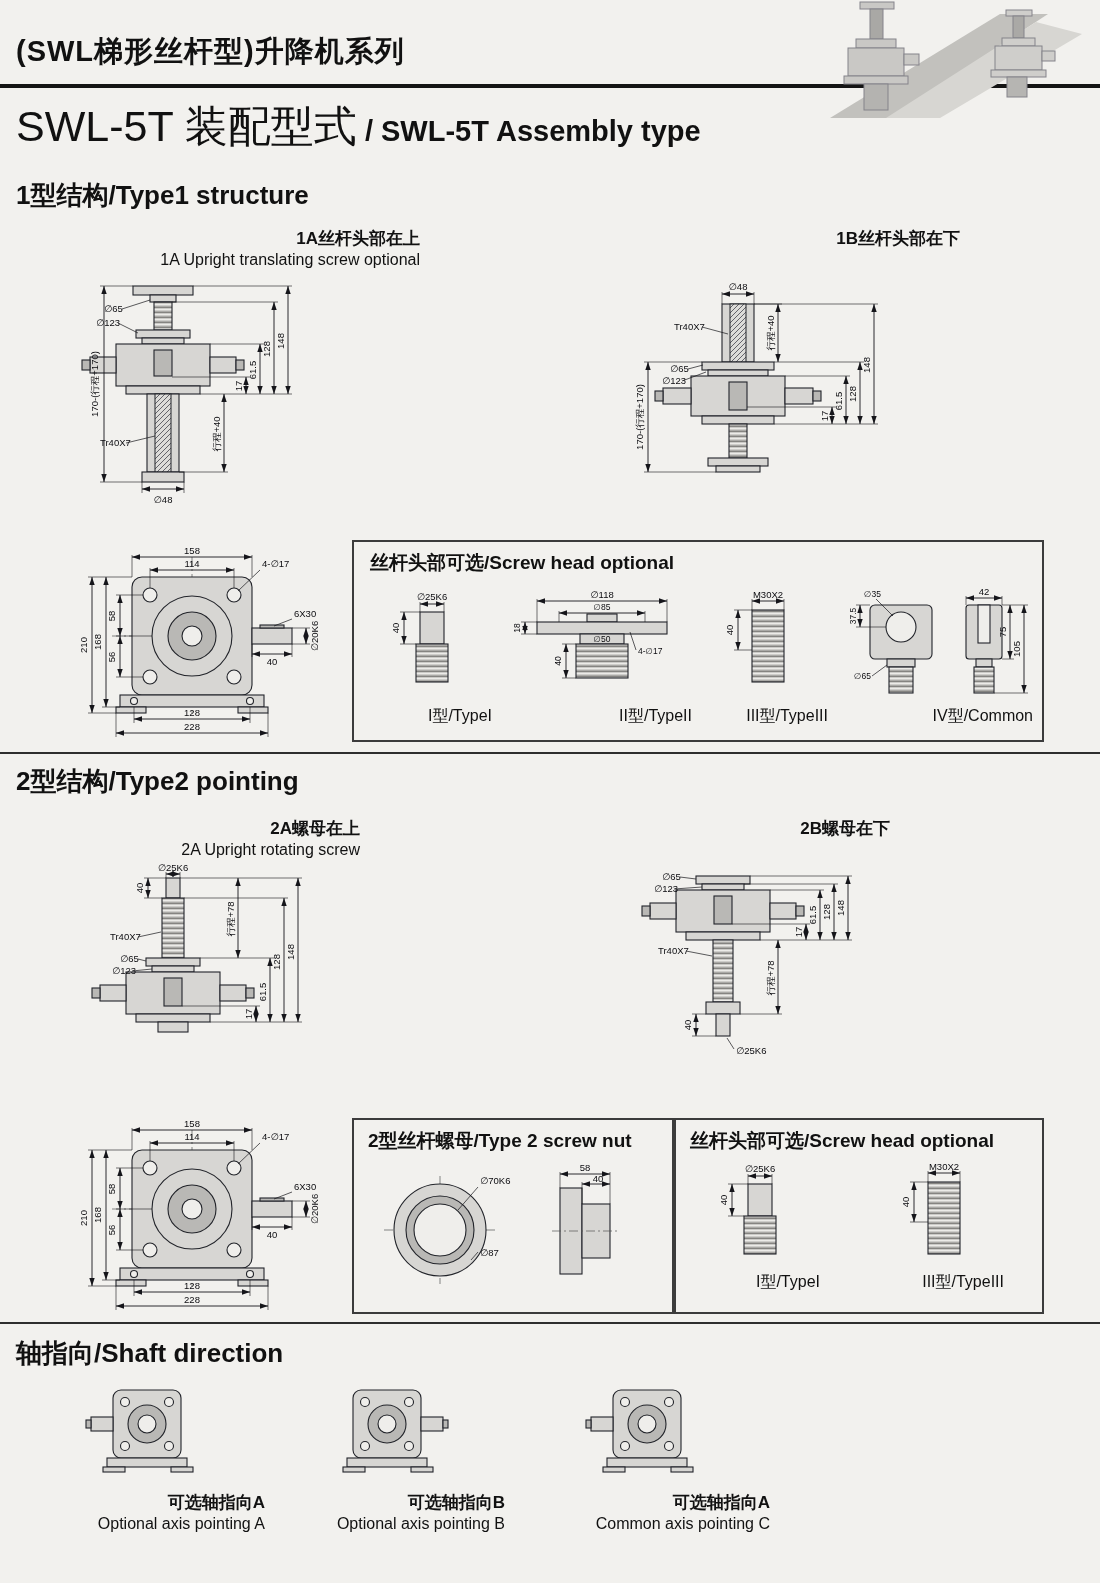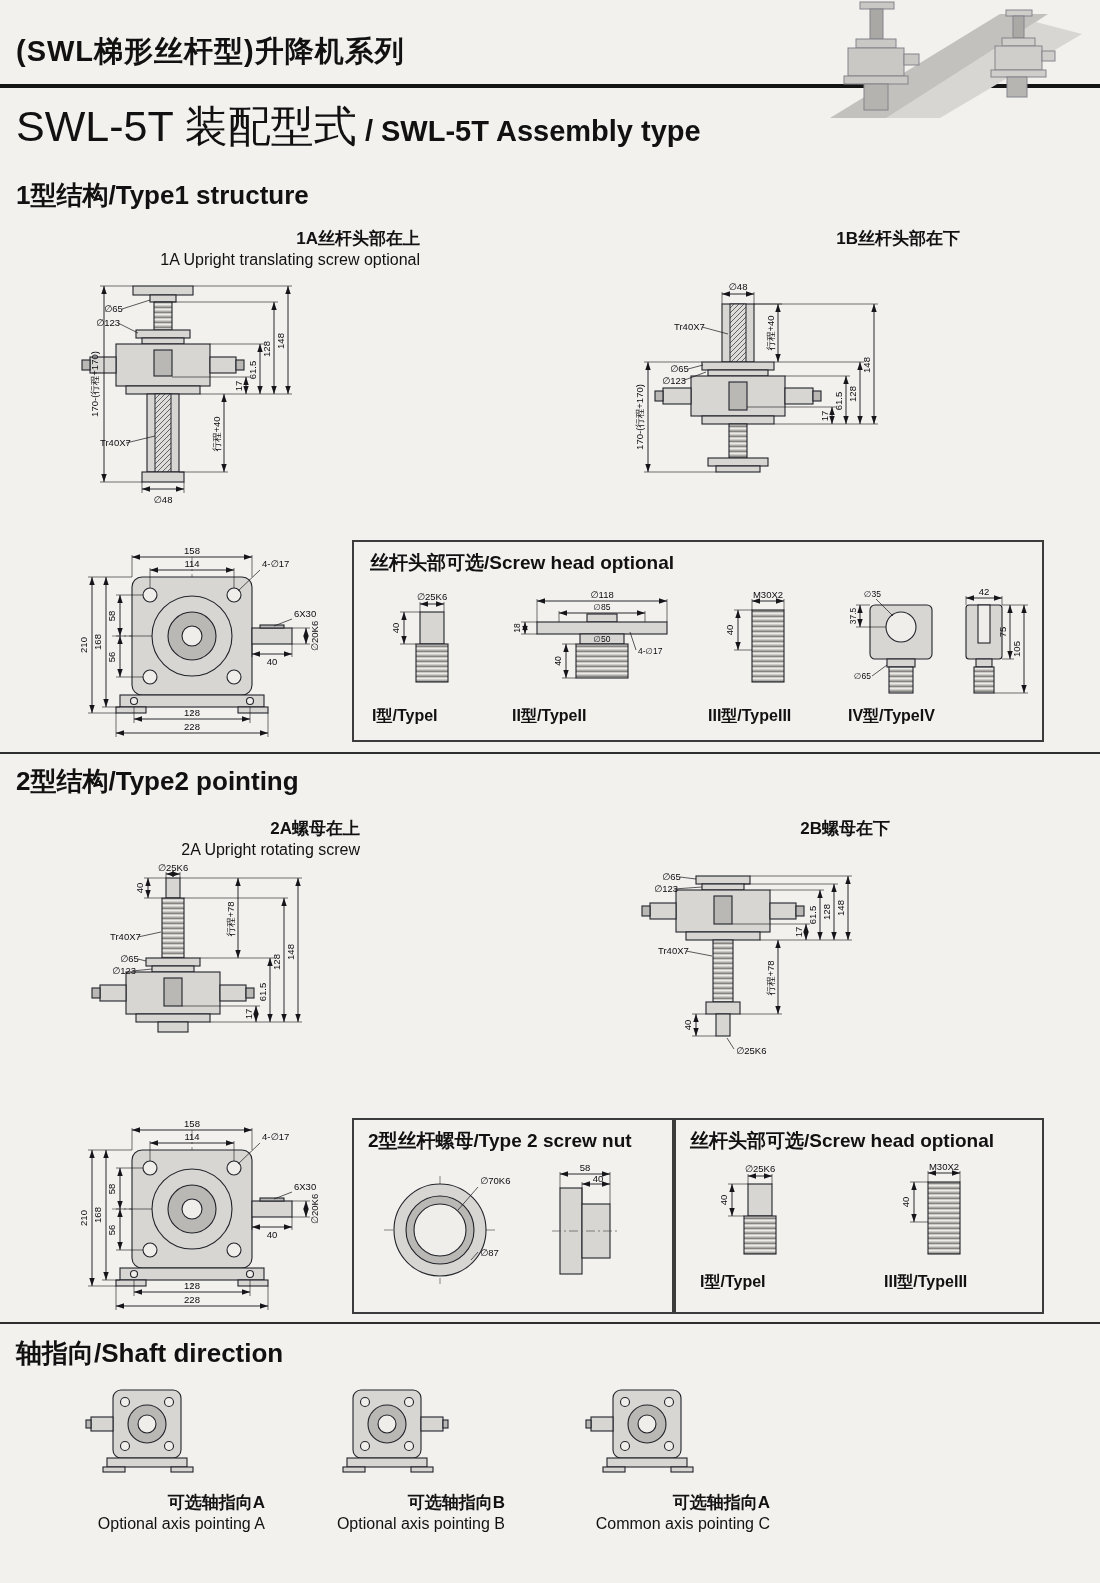--- a/index.html
+++ b/index.html
@@ -9,21 +9,21 @@
   .rule{left:0;top:84px;width:1100px;height:4px;background:#141414}
   .main-title{left:16px;top:98px;white-space:nowrap}
   .t-cn{font-size:43px;font-weight:400}
   .t-en{font-size:29px;font-weight:600}
   .sec-h{font-size:26px;font-weight:800}
   .cap{text-align:right;line-height:1.3}
   .cap .cn{font-size:17px;font-weight:700}
   .cap .en{font-size:16px}
   .box{border:2px solid #3c3c3c}
   .box-title{font-size:19px;font-weight:700}
-  .tlabel{font-size:16px;font-weight:700;text-align:left}
+  .tlabel{font-size:16px;font-weight:400;text-align:right}
   .divider{background:#2e2e2e}
   svg{overflow:visible}
   .part{fill:#d7d6d3;stroke:#22242a;stroke-width:1.1}
   .dark{fill:#b9b8b5;stroke:#22242a;stroke-width:1.1}
   .hole{fill:#efeeeb;stroke:#22242a;stroke-width:1.1}
   .dim{stroke:#15151a;stroke-width:0.9;fill:none}
   .ext{stroke:#15151a;stroke-width:0.6;fill:none}
   .cl{stroke:#555;stroke-width:0.7;stroke-dasharray:9 3 2 3;fill:none}
   .ldr{stroke:#15151a;stroke-width:0.7;fill:none}
   text.d{font-size:9.5px;fill:#0c0c10;font-family:"Liberation Sans","DejaVu Sans",sans-serif}
@@ -340,21 +340,21 @@
   <line class="dim" x1="162" y1="20" x2="162" y2="74" marker-start="url(#aS)" marker-end="url(#aE)"></line>
   <text class="d m" transform="rotate(-90 158 47)" x="158" y="47">75</text>
   <line class="ext" x1="146" y1="108" x2="180" y2="108"></line>
   <line class="dim" x1="176" y1="20" x2="176" y2="108" marker-start="url(#aS)" marker-end="url(#aE)"></line>
   <text class="d m" transform="rotate(-90 172 64)" x="172" y="64">105</text>
 </svg>
 
 <div class="abs tlabel" style="left:372px;top:706px;width:120px">I型/TypeI</div>
 <div class="abs tlabel" style="left:512px;top:706px;width:180px">II型/TypeII</div>
 <div class="abs tlabel" style="left:708px;top:706px;width:120px">III型/TypeIII</div>
-<div class="abs tlabel" style="left:848px;top:706px;width:185px">IV型/TypeIV</div>
+<div class="abs tlabel" style="left:848px;top:706px;width:185px">IV型/Common</div>
 
 <div class="abs divider" style="left:0;top:752px;width:1100px;height:2px"></div>
 
 <div class="abs sec-h" style="left:16px;top:764px">2型结构/Type2 pointing</div>
 
 <div class="abs cap" style="left:40px;top:818px;width:320px">
   <div class="cn">2A螺母在上</div>
   <div class="en">2A Upright rotating screw</div>
 </div>
 <div class="abs cap" style="left:560px;top:818px;width:330px">

